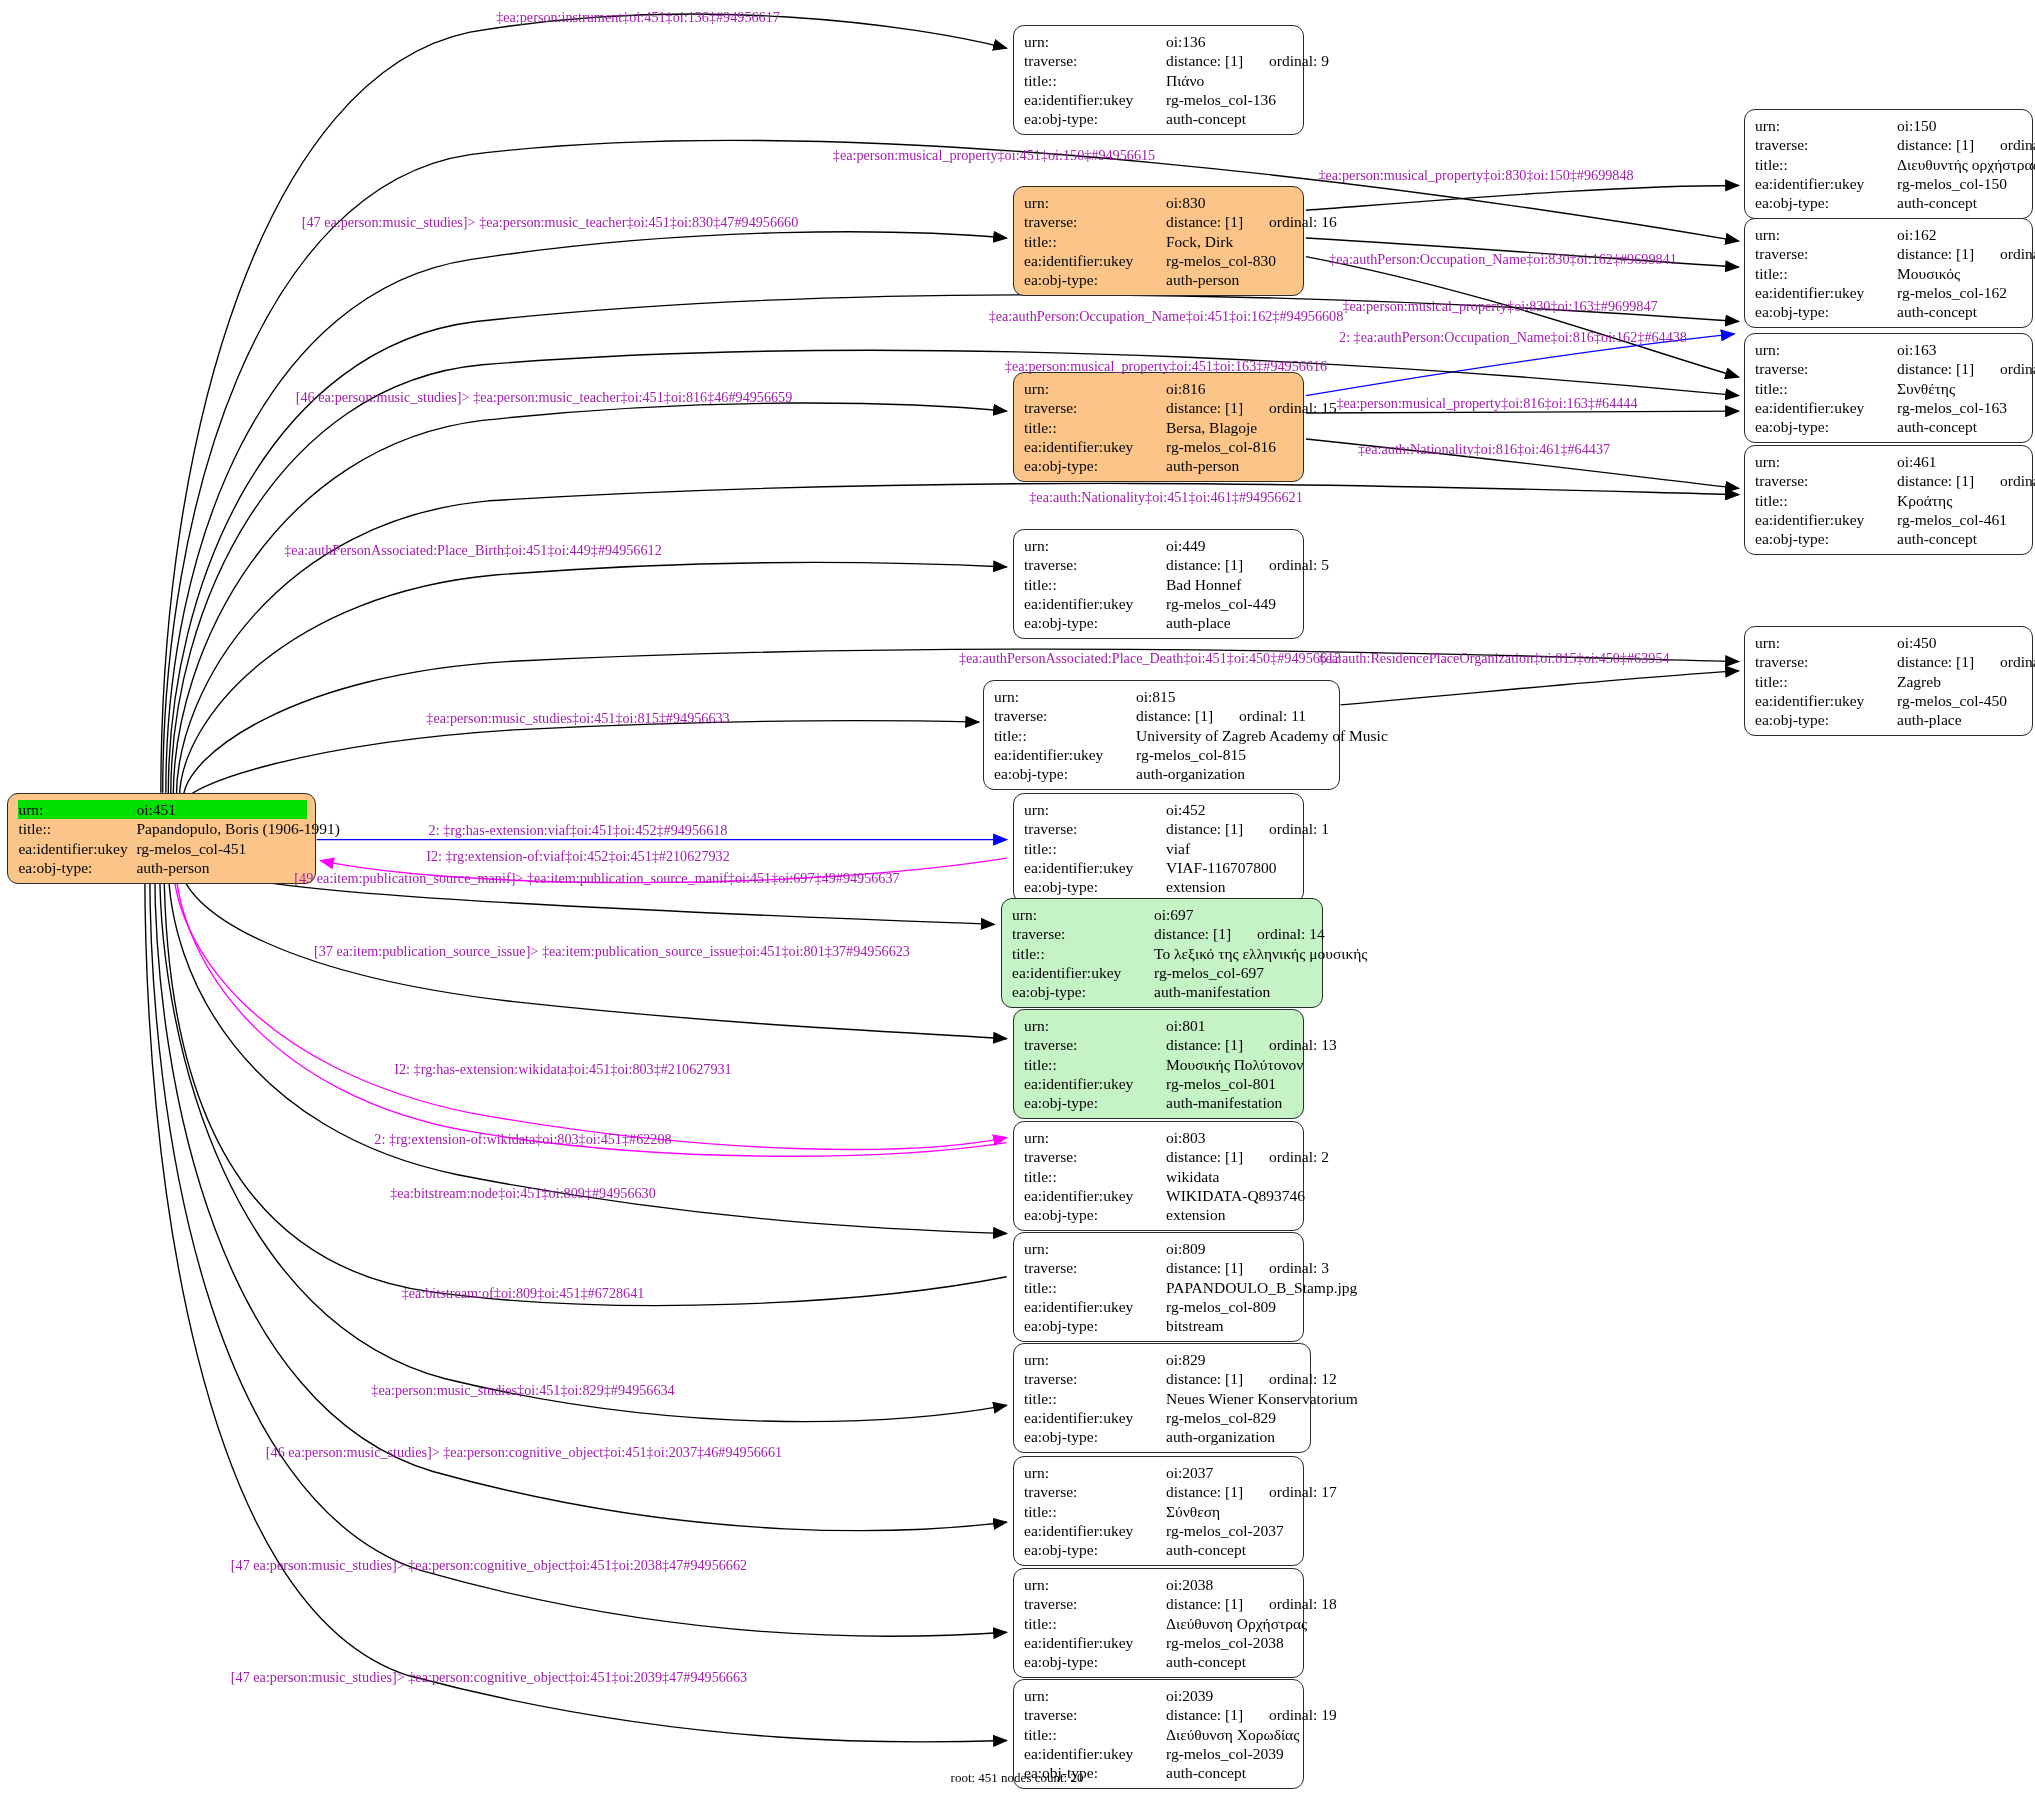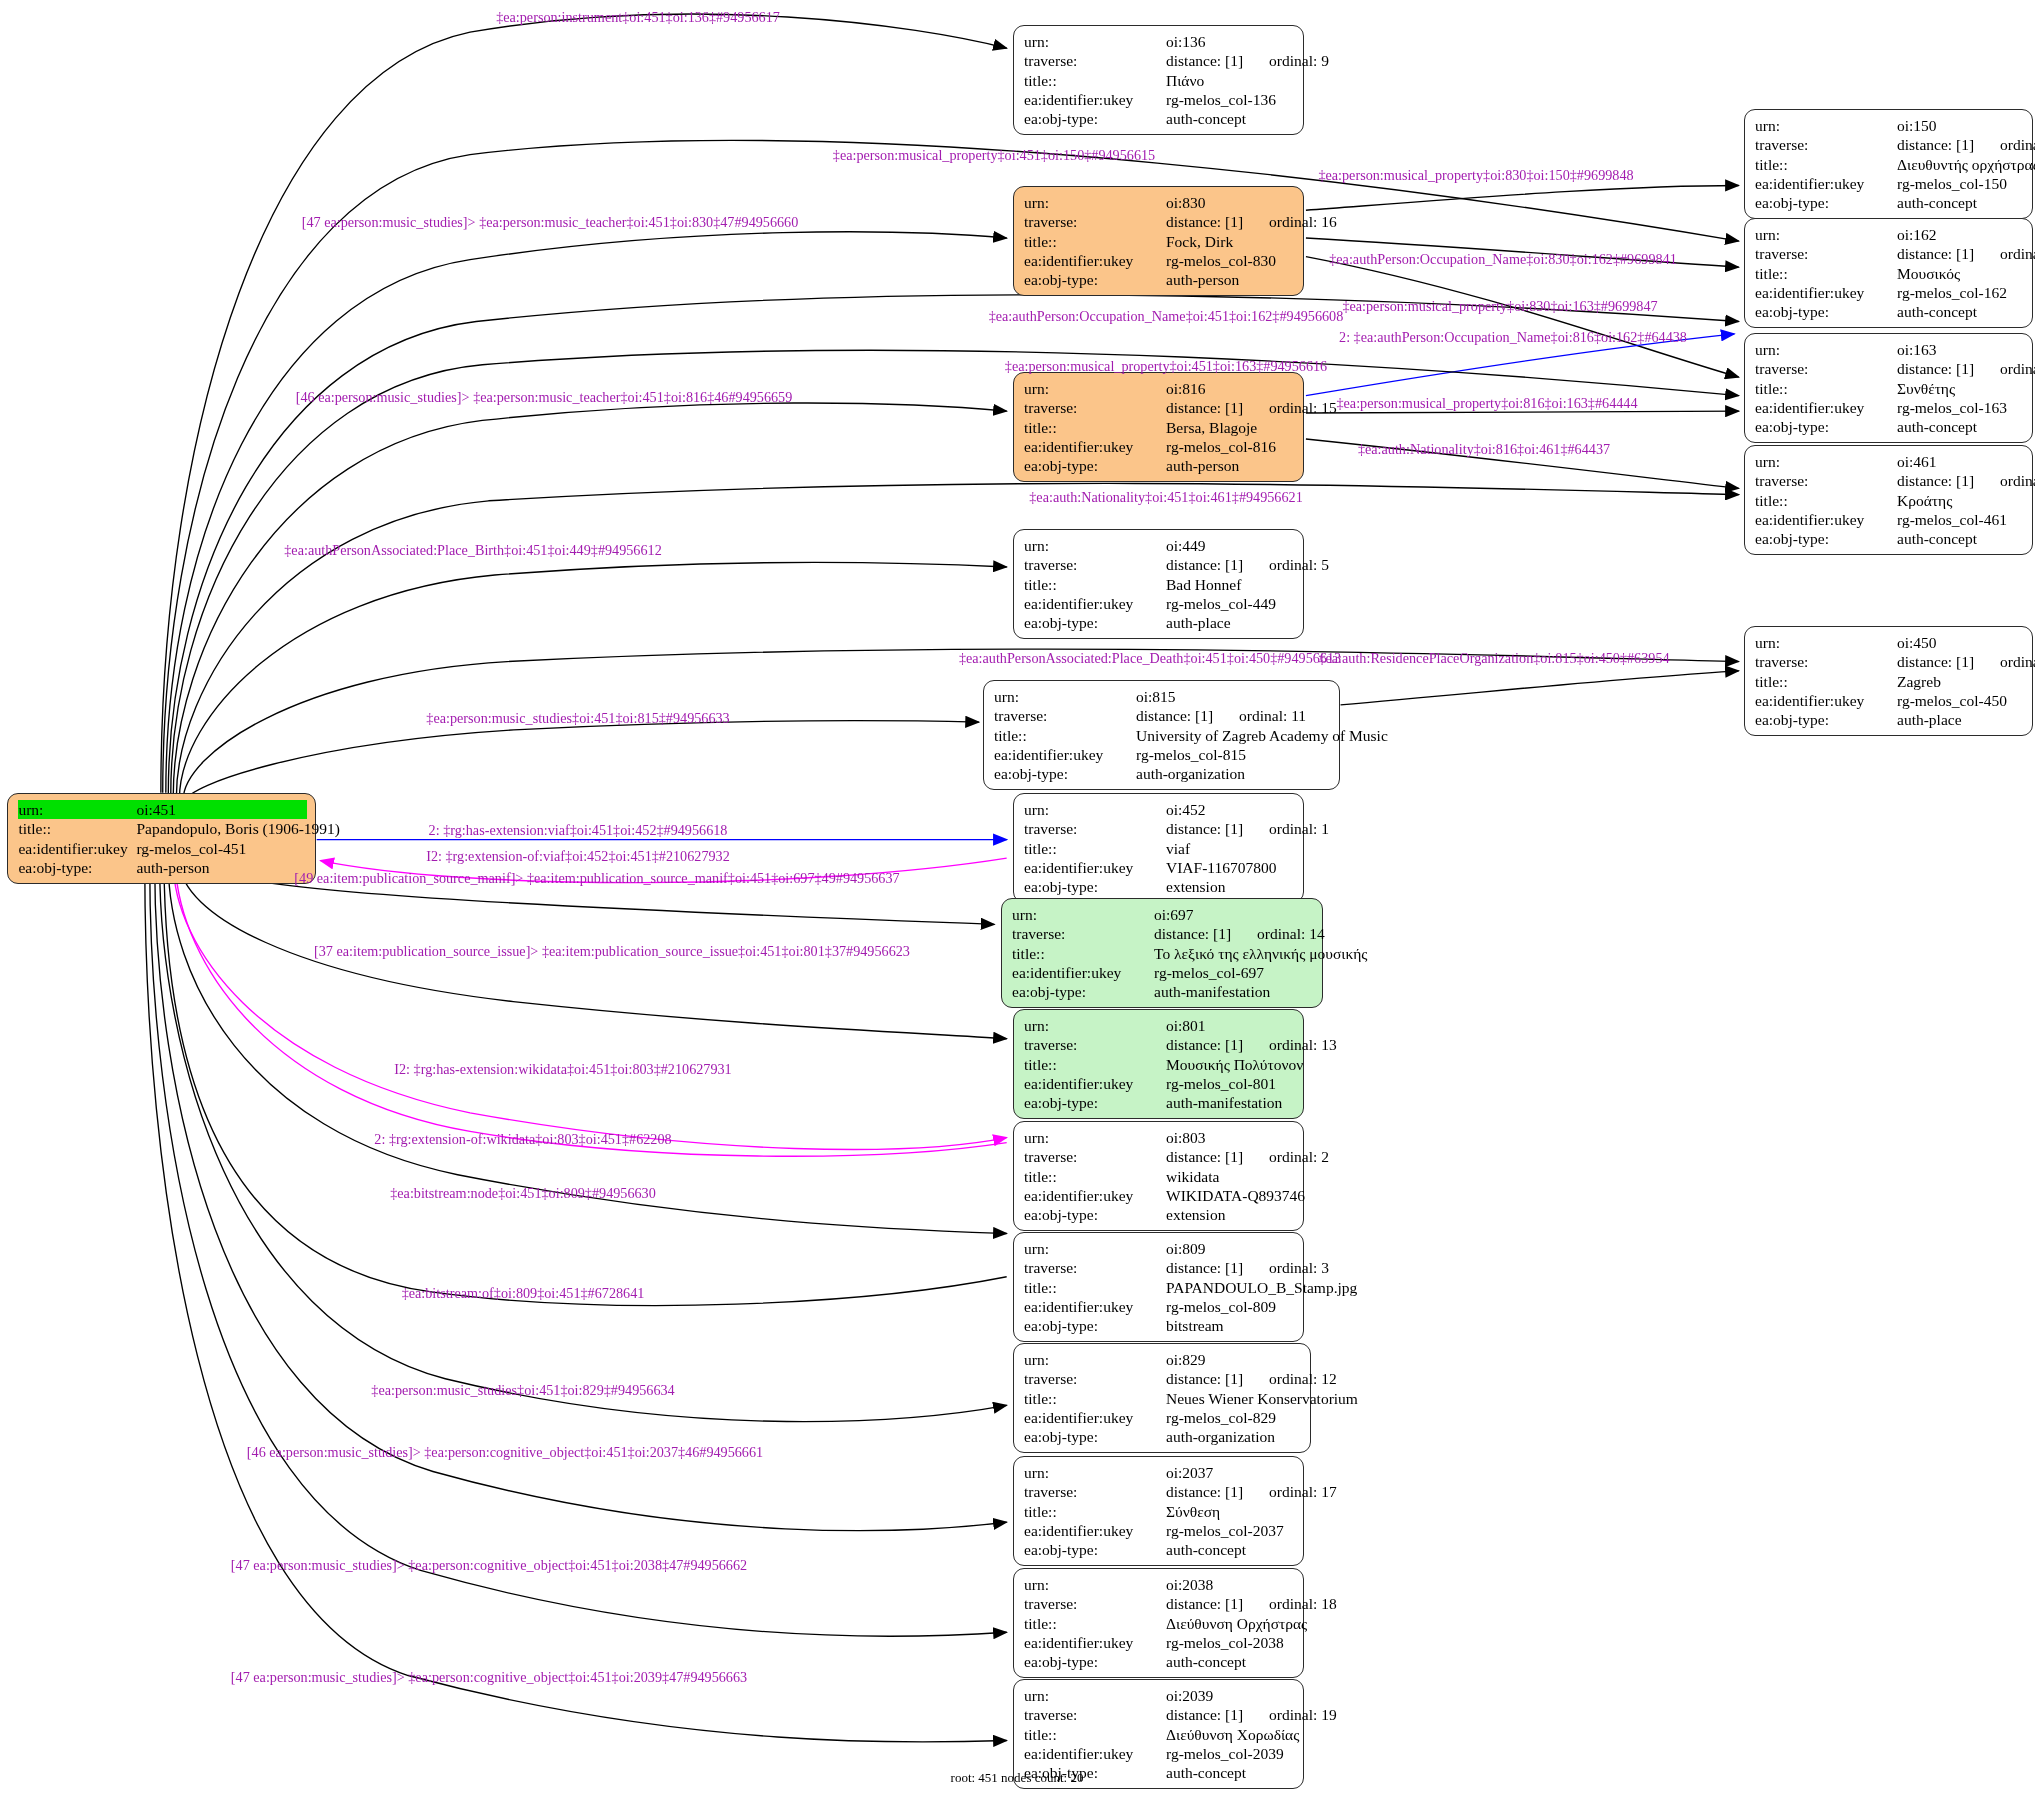--- a/index.html
+++ b/index.html
@@ -601,20 +601,20 @@
       <div class="edge-label" style="left: 578px; top: 711px;">‡ea:person:music_studies‡oi:451‡oi:815‡#94956633</div>
       <div class="edge-label" style="left: 578px; top: 823px;">2: ‡rg:has-extension:viaf‡oi:451‡oi:452‡#94956618</div>
       <div class="edge-label" style="left: 578px; top: 849px;">I2: ‡rg:extension-of:viaf‡oi:452‡oi:451‡#210627932</div>
       <div class="edge-label" style="left: 597px; top: 871px;">[49 ea:item:publication_source_manif]&gt; ‡ea:item:publication_source_manif‡oi:451‡oi:697‡49#94956637</div>
       <div class="edge-label" style="left: 612px; top: 944px;">[37 ea:item:publication_source_issue]&gt; ‡ea:item:publication_source_issue‡oi:451‡oi:801‡37#94956623</div>
       <div class="edge-label" style="left: 523px; top: 1062px; margin-left: 40px;">I2: ‡rg:has-extension:wikidata‡oi:451‡oi:803‡#210627931</div>
       <div class="edge-label" style="left: 523px; top: 1132px;">2: ‡rg:extension-of:wikidata‡oi:803‡oi:451‡#62208</div>
       <div class="edge-label" style="left: 523px; top: 1186px;">‡ea:bitstream:node‡oi:451‡oi:809‡#94956630</div>
       <div class="edge-label" style="left: 523px; top: 1269px; margin-top: 17px;">‡ea:bitstream:of‡oi:809‡oi:451‡#6728641</div>
       <div class="edge-label" style="left: 523px; top: 1383px;">‡ea:person:music_studies‡oi:451‡oi:829‡#94956634</div>
-      <div class="edge-label" style="left: 489px; top: 1445px; padding-left: 32px;">[46 ea:person:music_studies]&gt; ‡ea:person:cognitive_object‡oi:451‡oi:2037‡46#94956661</div>
+      <div class="edge-label" style="left: 508px; top: 1445px; padding-left: 32px;">[46 ea:person:music_studies]&gt; ‡ea:person:cognitive_object‡oi:451‡oi:2037‡46#94956661</div>
       <div class="edge-label" style="left: 489px; top: 1558px;">[47 ea:person:music_studies]&gt; ‡ea:person:cognitive_object‡oi:451‡oi:2038‡47#94956662</div>
       <div class="edge-label" style="left: 489px; top: 1670px;">[47 ea:person:music_studies]&gt; ‡ea:person:cognitive_object‡oi:451‡oi:2039‡47#94956663</div>
     </div>
 
   <div class="footer-label" style="left:1017px; top:1770px;">root: 451 nodes count: 20</div>
 </div>
 
 
 </body></html>

